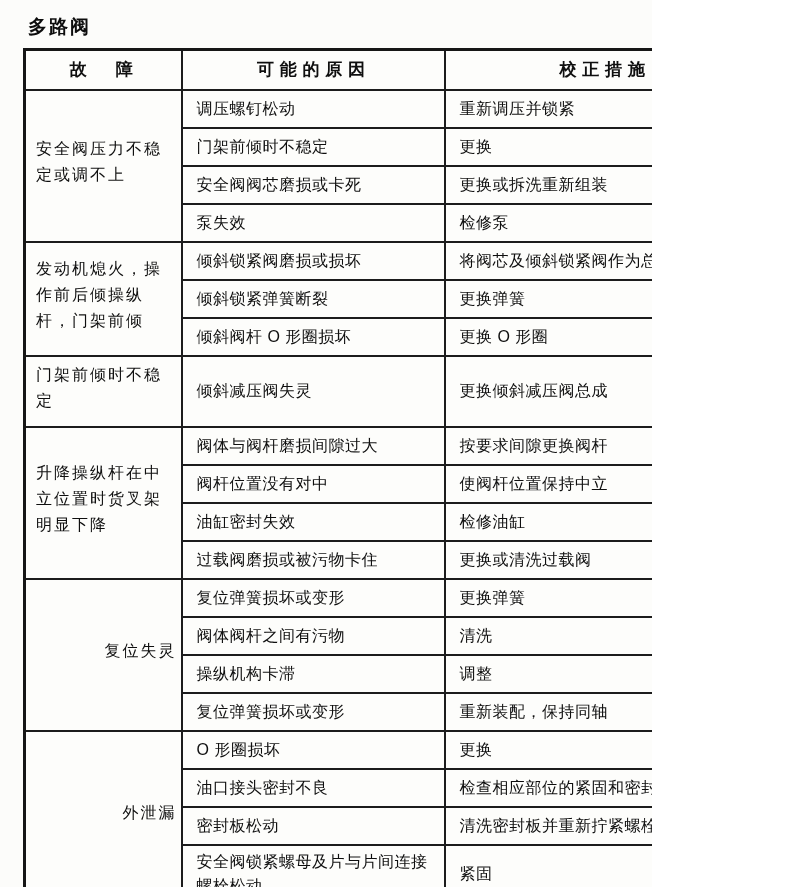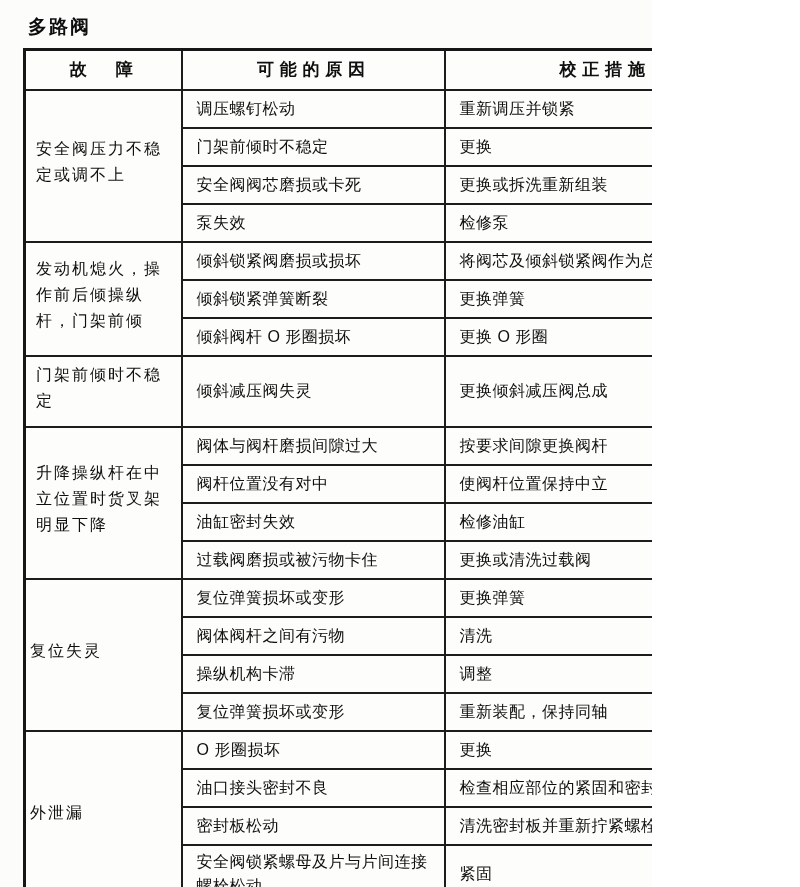--- a/index.html
+++ b/index.html
@@ -48,21 +48,21 @@
   }
   th.ls-wide{letter-spacing:1.7em;padding-left:1.7em;}
   th.ls-mid{letter-spacing:0.34em;padding-left:0.34em;font-family:Liberation Mono, monospace;}
   .fault-table tbody tr{height:38px;}
   td.fault{
     padding:5px 8px 12px 10px;
     letter-spacing:2px;
     line-height:26px;
     font-weight:500;
   }
-  td.fault.center{text-align:left;padding-left:4px;padding-right:4px;}
+  td.fault.center{text-align:right;padding-left:4px;padding-right:4px;}
   td.cause,td.action{
     padding:4px 8px 4px 14px;
     line-height:24px;
     letter-spacing:0.5px;
     font-weight:500;
   }
 </style>
 </head>
 <body>
 

